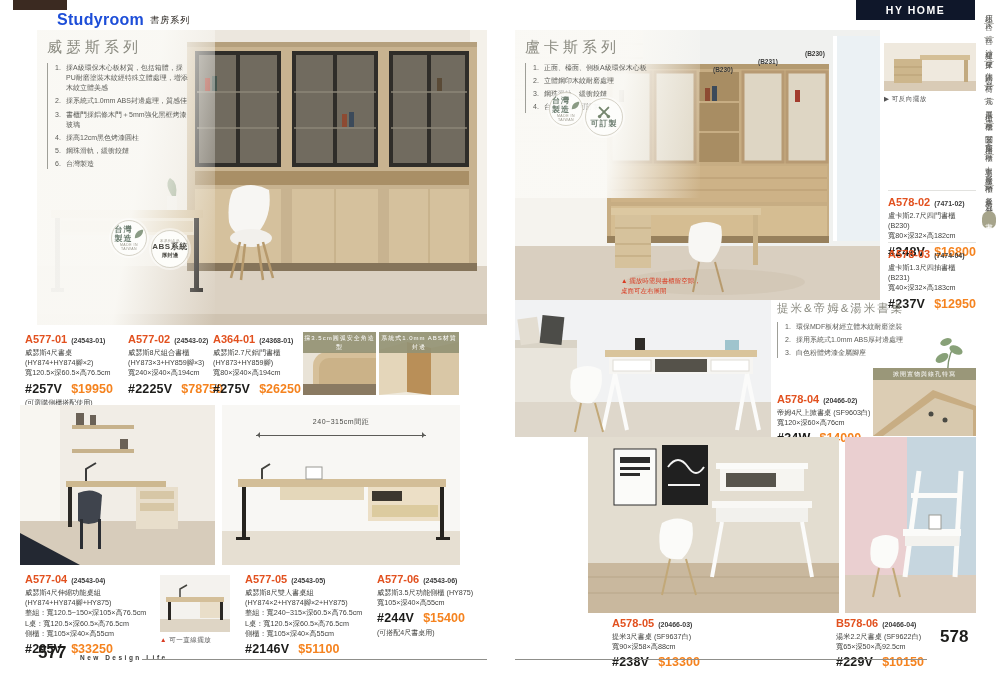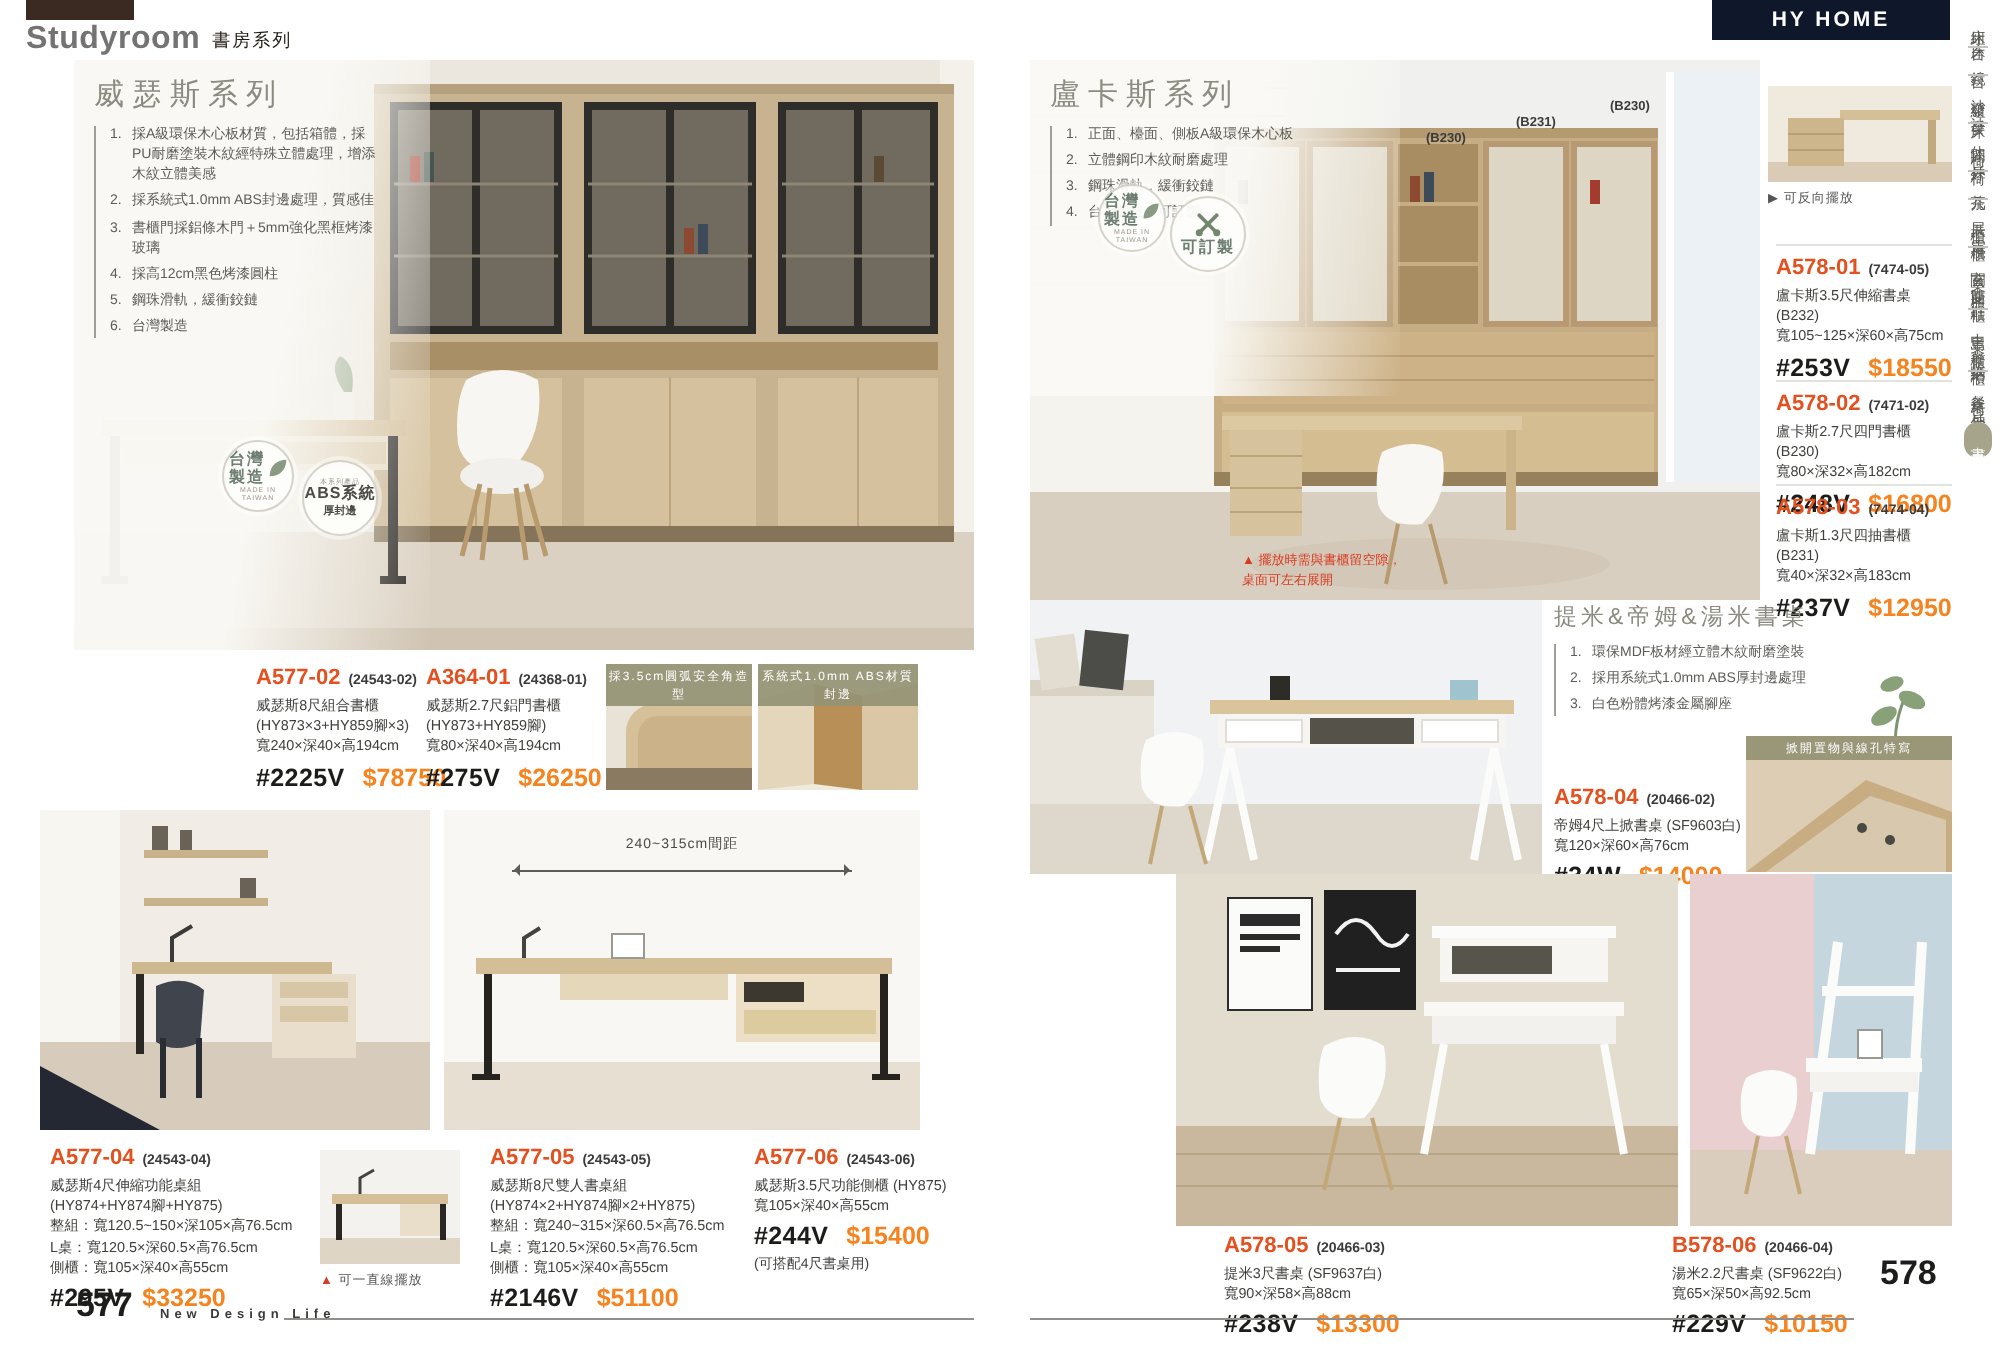--- a/index.html
+++ b/index.html
@@ -4,21 +4,21 @@
 <style>
   * { box-sizing: border-box; margin: 0; padding: 0; }
   html,body { background:#9a9a9a; }
   body { font-family:"Liberation Sans","DejaVu Sans",sans-serif; }
   #canvas { position:relative; width:1000px; height:679px; background:#ffffff; overflow:hidden; margin:0 auto; }
   .abs { position:absolute; }
 
   
   .logo-block { background:#3b2a21; }
   .hdr { display:flex; align-items:flex-end; gap:6px; }
-  .hdr .en { font-size:16px; font-weight:bold; color:#737373; letter-spacing:0.3px; }
+  .hdr .en { font-size:16px; font-weight:bold; color:#1d4ed8; letter-spacing:0.3px;margin-left:44px; }
   .hdr .zh { font-size:9px; font-weight:normal; color:#1d1813; padding-bottom:2px; letter-spacing:1px; }
   .brand-bar { background:#0f172a; color:#fff; display:flex; align-items:center; justify-content:center;
                font-size:10.5px; font-weight:bold; letter-spacing:1.5px; }
 
   
   .photo { overflow:hidden; background:#fde047; }
   .photo svg { display:block; }
 
   
   .overlay { background:linear-gradient(100deg, rgba(250,249,245,0.96) 55%, rgba(250,249,245,0)); padding:8px 10px; }
@@ -188,20 +188,34 @@
       </div>
       <div class="b-tiny">MADE IN TAIWAN</div>
     </div>
     <div class="abs badge" style="left:114px;top:200px;width:38px;height:38px;">
       <div class="b-tiny">本系列產品</div>
       <div class="b-dark">ABS系統</div>
       <div class="b-sub">厚封邊</div>
     </div>
   </div>
 
+  <div class="abs prod" style="left:25px;top:332px;width:102px;">
+    <div class="code-row">
+      <span class="code">A577-01</span>
+      <span class="sku">(24543-01)</span>
+    </div>
+    <div class="pline">威瑟斯4尺書桌</div>
+    <div class="pline">(HY874+HY874腳×2)</div>
+    <div class="pline">寬120.5×深60.5×高76.5cm</div>
+    <div class="price-row">
+      <span class="points">#257V</span>
+      <span class="price">$19950</span>
+    </div>
+    <div class="pnote">(可選購側櫃搭配使用)</div>
+  </div>
 
   <div class="abs prod" style="left:128px;top:332px;width:88px;">
     <div class="code-row">
       <span class="code">A577-02</span>
       <span class="sku">(24543-02)</span>
     </div>
     <div class="pline">威瑟斯8尺組合書櫃</div>
     <div class="pline">(HY873×3+HY859腳×3)</div>
     <div class="pline">寬240×深40×高194cm</div>
     <div class="price-row">
@@ -470,32 +484,20 @@
           <line x1="10" y1="24" x2="38" y2="24"></line>
           <line x1="10" y1="32" x2="38" y2="32"></line>
         </g>
     </svg>
   </div>
   <div class="abs mini-caption" style="left:884px;top:95px;width:92px;">
     <span>▶</span>
     <span>可反向擺放</span>
   </div>
 
-  <div class="abs prod rule-top" style="left:888px;top:122px;width:88px;">
-    <div class="code-row">
-      <span class="code">A578-01</span>
-      <span class="sku">(7474-05)</span>
-    </div>
-    <div class="pline">盧卡斯3.5尺伸縮書桌 (B232)</div>
-    <div class="pline">寬105~125×深60×高75cm</div>
-    <div class="price-row">
-      <span class="points">#253V</span>
-      <span class="price">$18550</span>
-    </div>
-  </div>
   <div class="abs prod rule-top" style="left:888px;top:190px;width:88px;">
     <div class="code-row">
       <span class="code">A578-02</span>
       <span class="sku">(7471-02)</span>
     </div>
     <div class="pline">盧卡斯2.7尺四門書櫃 (B230)</div>
     <div class="pline">寬80×深32×高182cm</div>
     <div class="price-row">
       <span class="points">#248V</span>
       <span class="price">$16800</span>

